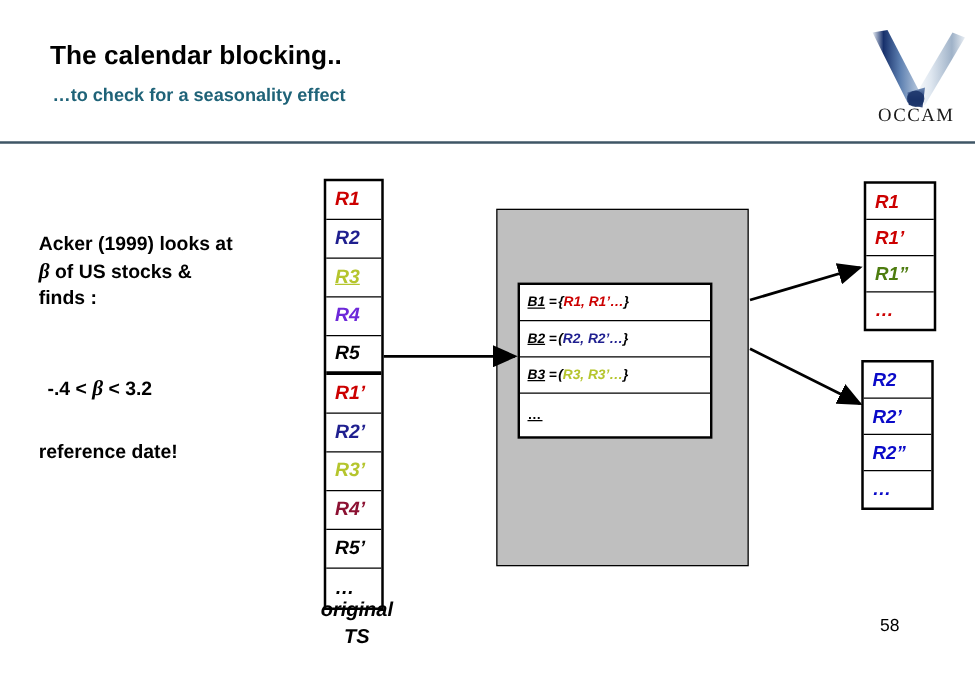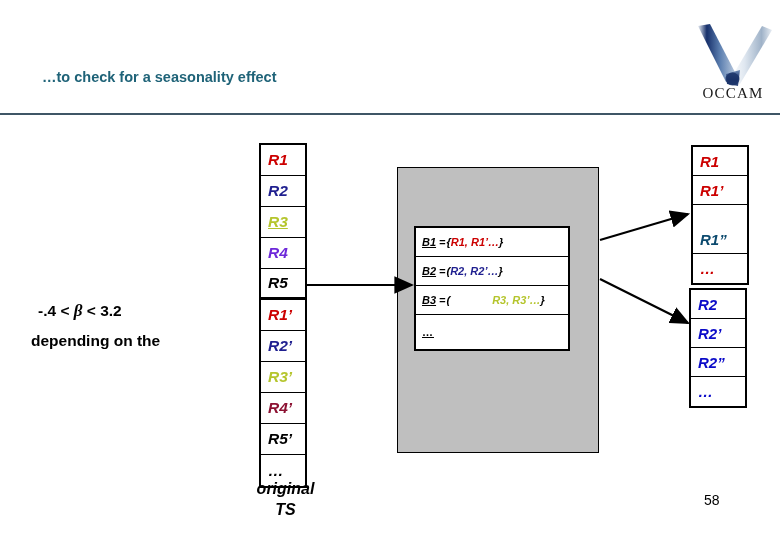--- a/index.html
+++ b/index.html
@@ -207,20 +207,21 @@
     top: 492px;
     font-size: 14px;
     color: #000000;
   }
 </style>
 </head>
 <body>
 
 <div class="slide">
 
+  <div class="title">The calendar blocking..</div>
   <div class="subtitle">…to check for a seasonality effect</div>
   <div class="header-rule"></div>
 
   <div class="logo">
     <svg width="86" height="86" viewBox="0 0 86 86" xmlns="http://www.w3.org/2000/svg">
       <defs>
         <linearGradient id="gL" x1="0" y1="0" x2="1" y2="0">
           <stop offset="0%" stop-color="#e9eef4"></stop>
           <stop offset="22%" stop-color="#17306b"></stop>
           <stop offset="55%" stop-color="#5c7fb0"></stop>
@@ -242,27 +243,33 @@
       <polygon points="8,4 20,2 48,56 36,60" fill="url(#gL)"></polygon>
 
       <polygon points="72,4 82,8 50,62 40,58" fill="url(#gR)"></polygon>
 
       <path d="M36,52 L50,48 L48,64 L37,62 Z" fill="url(#gB)"></path>
       <ellipse cx="42.5" cy="57" rx="7" ry="6.5" fill="#1b3469" opacity="0.85"></ellipse>
     </svg>
   </div>
   <div class="logo-text">OCCAM</div>
 
+  <div class="left-text" id="para1">
+    <span>Acker (1999) looks at</span><br>
+    <span class="beta">β</span><span> of US stocks &amp;</span><br>
+    <span>finds :</span>
+  </div>
 
   <div class="left-text" id="para2">
     <span>-.4 &lt; </span><span class="beta">β</span><span> &lt; 3.2</span>
   </div>
 
   <div class="left-text" id="para3">
-    <span>depending on  the</span><br>
+    <br>
+    <span>reference date!</span>
   </div>
 
   <div class="stack" id="ts-column">
       <div class="cell" style="color: rgb(204, 0, 0);">R1</div>
       <div class="cell" style="color: rgb(31, 31, 143);">R2</div>
       <div class="cell" style="color: rgb(181, 197, 45); text-decoration: underline;">R3</div>
       <div class="cell" style="color: #6d28d9;">R4</div>
       <div class="cell split" style="color: rgb(0, 0, 0);">R5</div>
       <div class="cell" style="color: rgb(204, 0, 0);">R1’</div>
       <div class="cell" style="color: rgb(31, 31, 143);">R2’</div>
@@ -290,32 +297,32 @@
         <span class="blab">B2</span>
         <span class="beq">=</span>
         <span class="bset" style="color: rgb(0, 0, 0);">(</span>
         <span class="bset" style="color: rgb(31, 31, 143);">R2, R2’…</span>
         <span class="bset" style="color: rgb(0, 0, 0);">}</span>
       </div>
       <div class="cell">
         <span class="blab">B3</span>
         <span class="beq">=</span>
         <span class="bset" style="color: rgb(0, 0, 0);">(</span>
-        <span class="bset" style="color: rgb(181, 197, 45); padding-left: 42px;">R3, R3’…</span>
+        <span class="bset" style="color: rgb(181, 197, 45);">R3, R3’…</span>
         <span class="bset" style="color: rgb(0, 0, 0);">}</span>
       </div>
       <div class="cell">
         <span class="dots-under">…</span>
       </div>
     </div>
 
   <div class="stack" id="right-r1">
       <div class="cell" style="color: rgb(204, 0, 0);">R1</div>
       <div class="cell" style="color: rgb(204, 0, 0);">R1’</div>
-      <div class="cell" style="color: #0c4a6e; margin-top: 20px;">R1”</div>
+      <div class="cell" style="color: #4d7c0f;">R1”</div>
       <div class="cell" style="color: rgb(204, 0, 0);">…</div>
     </div>
   <div class="stack" id="right-r2">
       <div class="cell" style="color: rgb(10, 10, 200);">R2</div>
       <div class="cell" style="color: rgb(10, 10, 200);">R2’</div>
       <div class="cell" style="color: rgb(10, 10, 200);">R2”</div>
       <div class="cell" style="color: rgb(10, 10, 200);">…</div>
     </div>
 
   <svg class="arrows" xmlns="http://www.w3.org/2000/svg">

